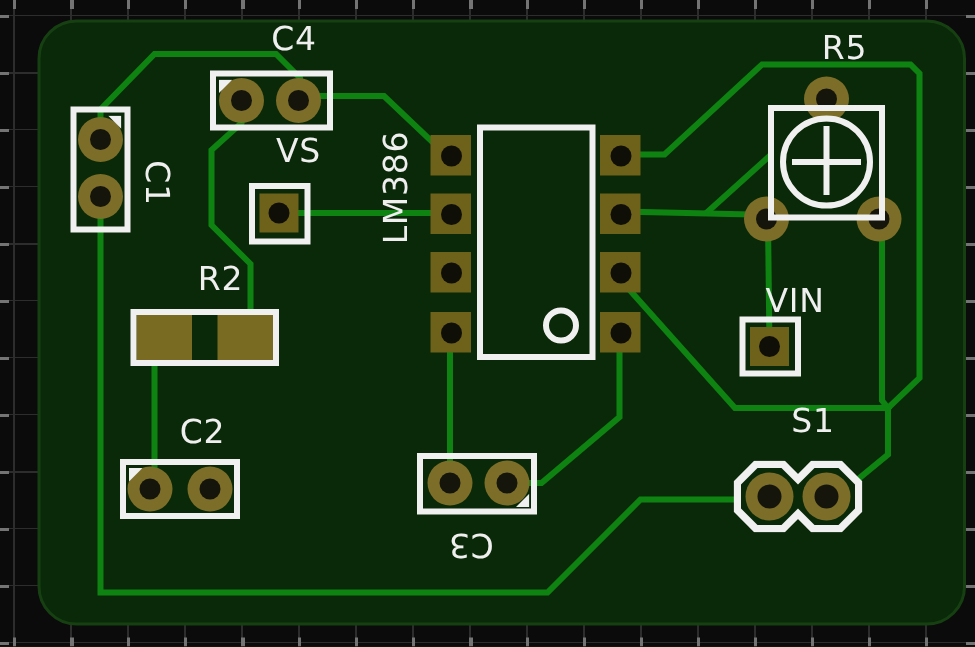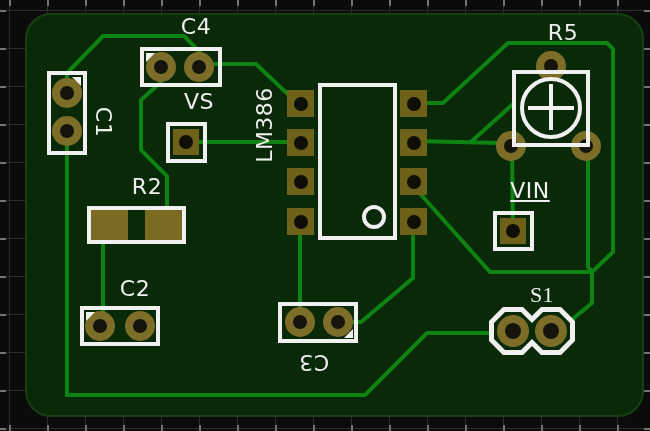--- a/index.html
+++ b/index.html
@@ -189,28 +189,28 @@
   <div class="bar" style="left:528px;top:106px;width:46px;height:4px;"></div>
   <div class="bar" style="left:549px;top:84px;width:4px;height:46px;"></div>
   <div class="slabel" style="left:563px;top:33px;">R5</div>
 </div>
 
 <div>
   <div class="sqpad" style="left:500px;top:218px;width:26px;height:26px;">
       <div class="hole" style="left:6px;top:6px;"></div>
     </div>
   <div class="outline" style="left:493px;top:211px;width:41px;height:40px;"></div>
-  <div class="slabel" style="left:530px;top:191px;text-decoration:underline;">VIN</div>
+  <div class="slabel" style="left:530px;top:202px;">VIN</div>
 </div>
 
 <div>
   <div class="oct white" style="left:489px;top:307px;"></div>
   <div class="oct white" style="left:527px;top:307px;"></div>
   <div class="oct green" style="left:494px;top:312px;"></div>
   <div class="oct green" style="left:532px;top:312px;"></div>
   <div class="pad r32" style="left:497px;top:315px;">
       <div class="hole"></div>
     </div>
   <div class="pad r32" style="left:535px;top:315px;">
       <div class="hole"></div>
     </div>
-  <div class="slabel" style="left:542px;top:295px;font-family:Liberation Serif, serif;">S1</div>
+  <div class="slabel" style="left:542px;top:282px;">S1</div>
 </div>
 
 </body></html>

